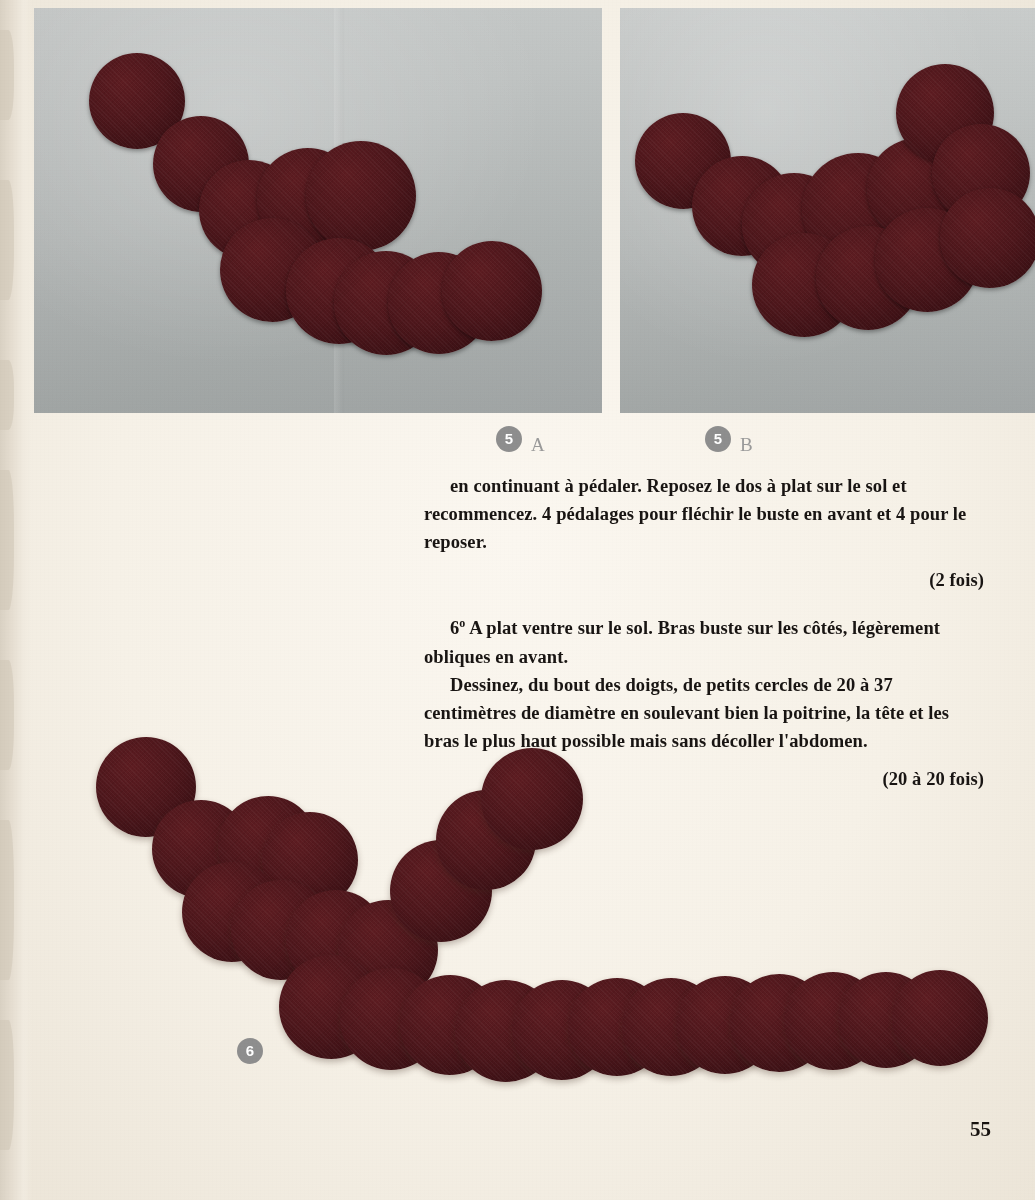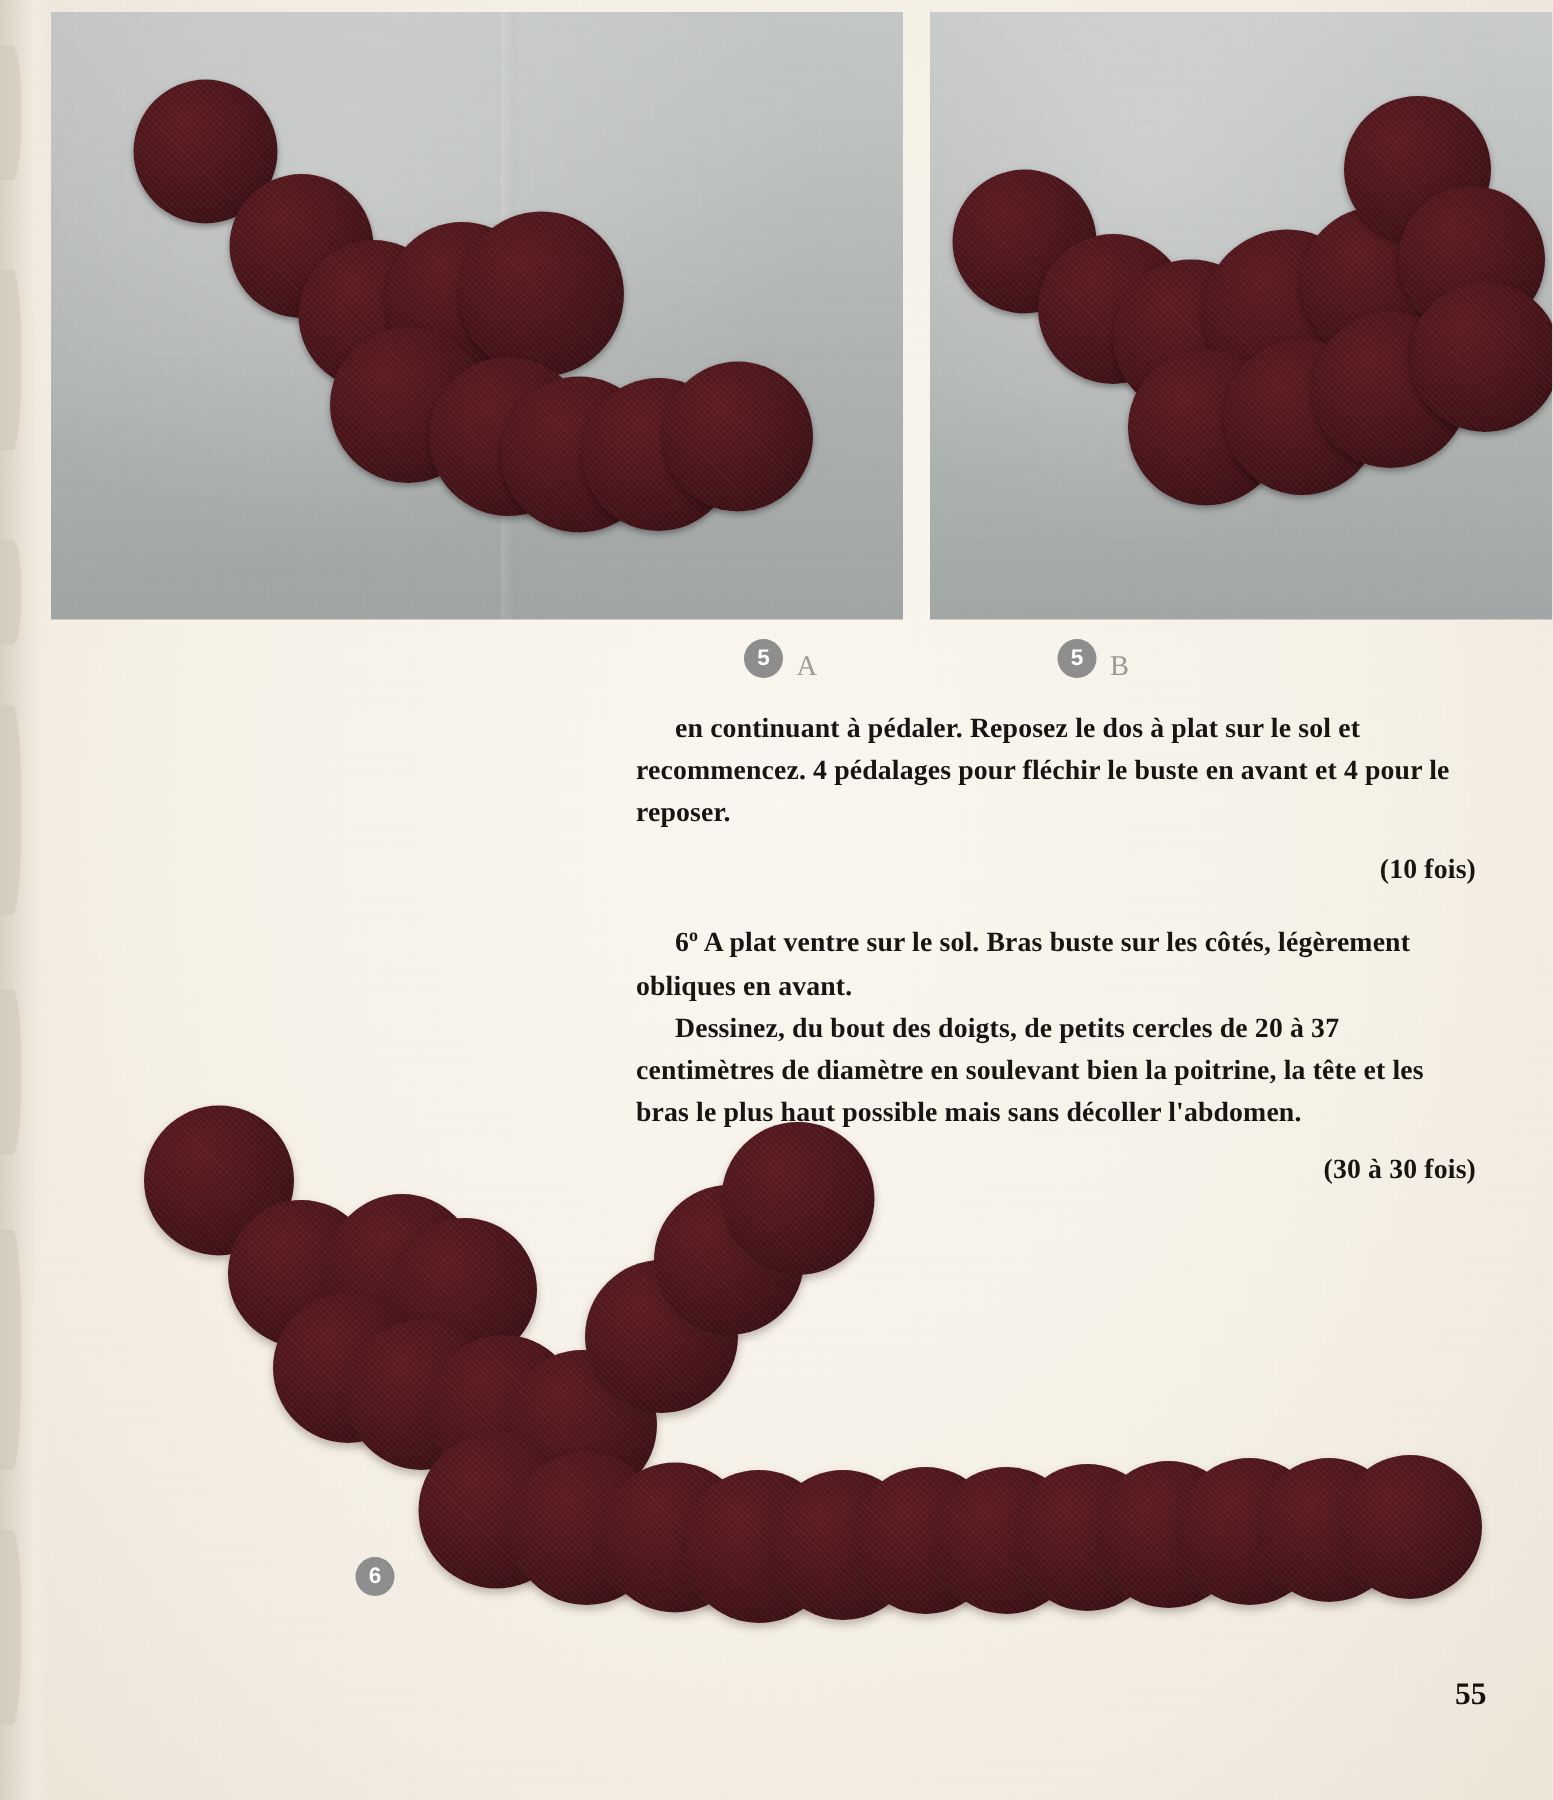--- a/index.html
+++ b/index.html
@@ -222,22 +222,22 @@
   <div class="badge" style="left:496px; top:426px;">5</div>
   <div class="badge-letter" style="left:531px; top:434px;">A</div>
 
   <div class="badge" style="left:705px; top:426px;">5</div>
   <div class="badge-letter" style="left:740px; top:434px;">B</div>
 
   <div class="badge" style="left:237px; top:1038px;">6</div>
 
   <div id="text-col">
     <p class="indent">en continuant à pédaler. Reposez le dos à plat sur le sol et recommencez. 4 pédalages pour fléchir le buste en avant et 4 pour le reposer.</p>
-    <p class="count">(10 fois)</p>
+    <p class="count">(2 fois)</p>
     <p class="indent gap"><span>6</span><span class="sup">o</span><span> A plat ventre sur le sol. Bras buste sur les côtés, légèrement obliques en avant.</span></p>
     <p class="indent">Dessinez, du bout des doigts, de petits cercles de 20 à 37 centimètres de diamètre en soulevant bien la poitrine, la tête et les bras le plus haut possible mais sans décoller l'abdomen.</p>
-    <p class="count">(30 à 30 fois)</p>
+    <p class="count">(20 à 20 fois)</p>
   </div>
 
   <div id="page-number">55</div>
 
   <div id="paper-grain"></div>
 </div>
 
 </body></html>

